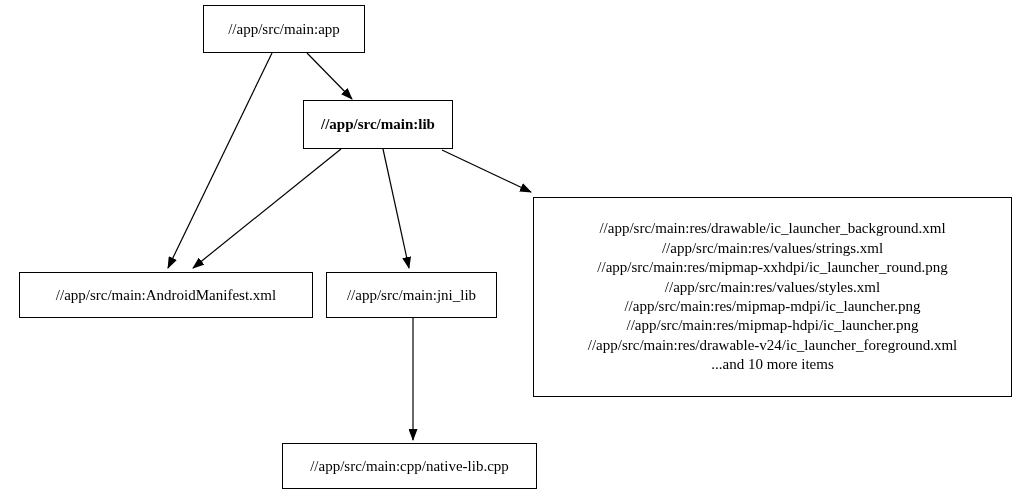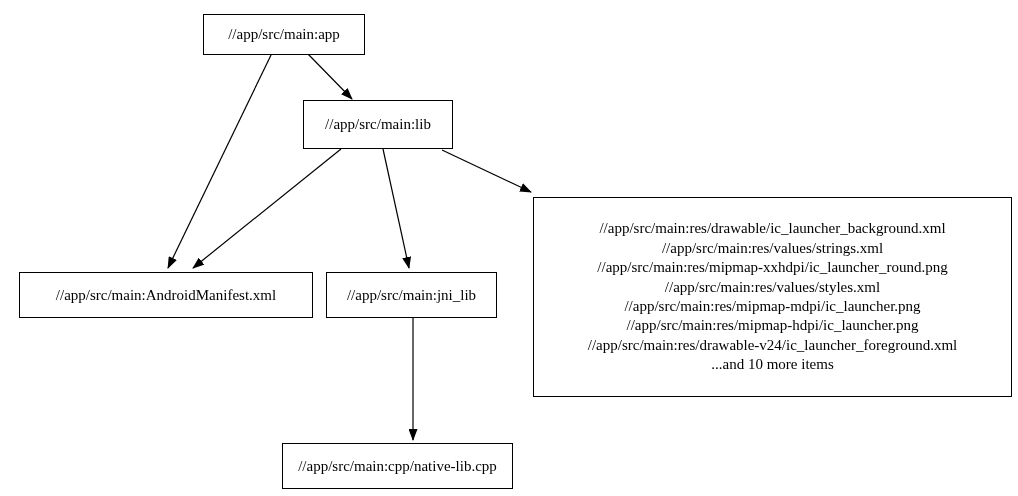--- a/index.html
+++ b/index.html
@@ -30,25 +30,25 @@
     border: 1px solid #000000;
     background: #ffffff;
     display: flex;
     align-items: center;
     justify-content: center;
     text-align: center;
     font-size: 15px;
     line-height: 1.25;
     white-space: nowrap;
   }
-  #node-app            { left: 203px; top: 14px;   width: 162px; height: 41px; }
-  #node-lib            { left: 303px; top: 100px; width: 150px; height: 49px; }
+  #node-app            { left: 203px; top: 5px;   width: 162px; height: 48px; }
+  #node-lib            { left: 303px; top: 100px; width: 150px; height: 49px; font-weight: bold; }
   #node-manifest       { left: 19px;   top: 272px; width: 294px; height: 46px; }
   #node-jni-lib        { left: 326px; top: 272px; width: 171px; height: 46px; }
-  #node-native-lib-cpp { left: 282px; top: 443px; width: 231px; height: 46px; }
+  #node-native-lib-cpp { left: 282px; top: 443px; width: 255px; height: 46px; }
   #node-resources {
     left: 533px; top: 197px; width: 479px; height: 200px;
     flex-direction: column;
     justify-content: center;
   }
   #node-resources .res-line {
     display: block;
     font-size: 15px;
     line-height: 19.4px;
     text-align: center;

